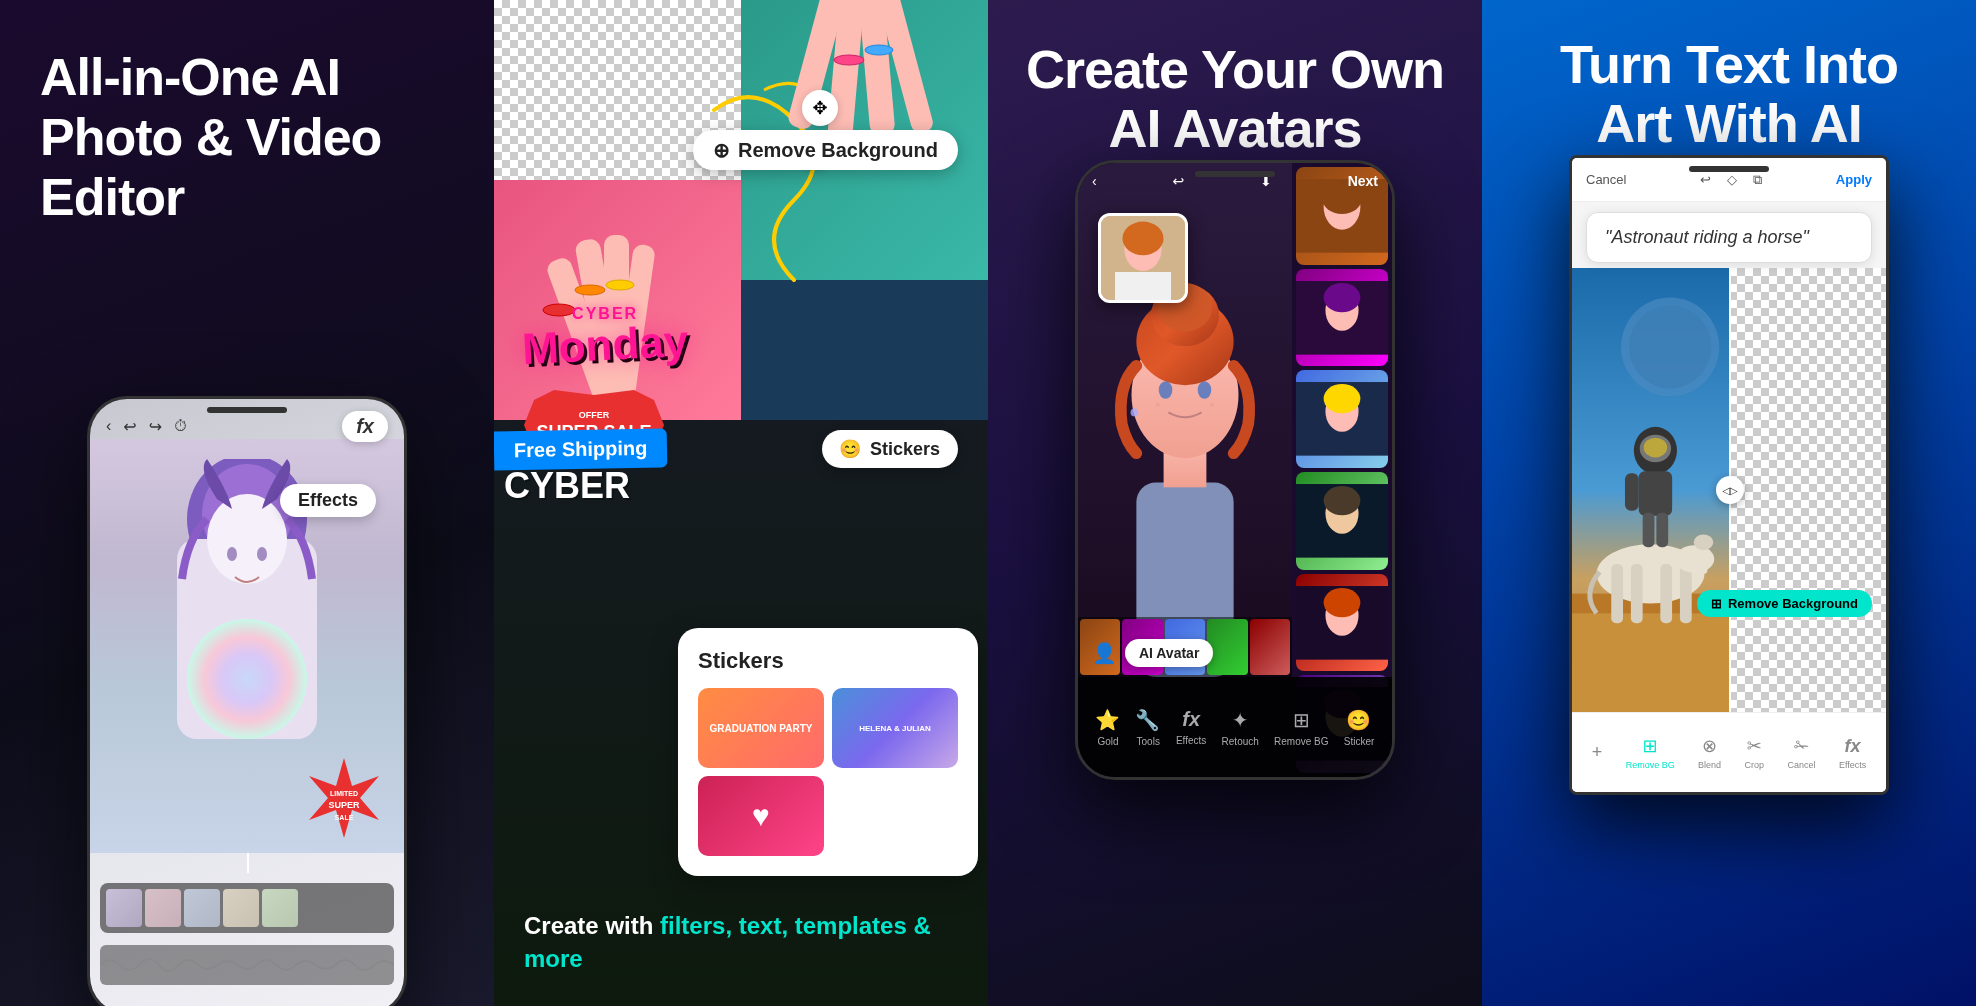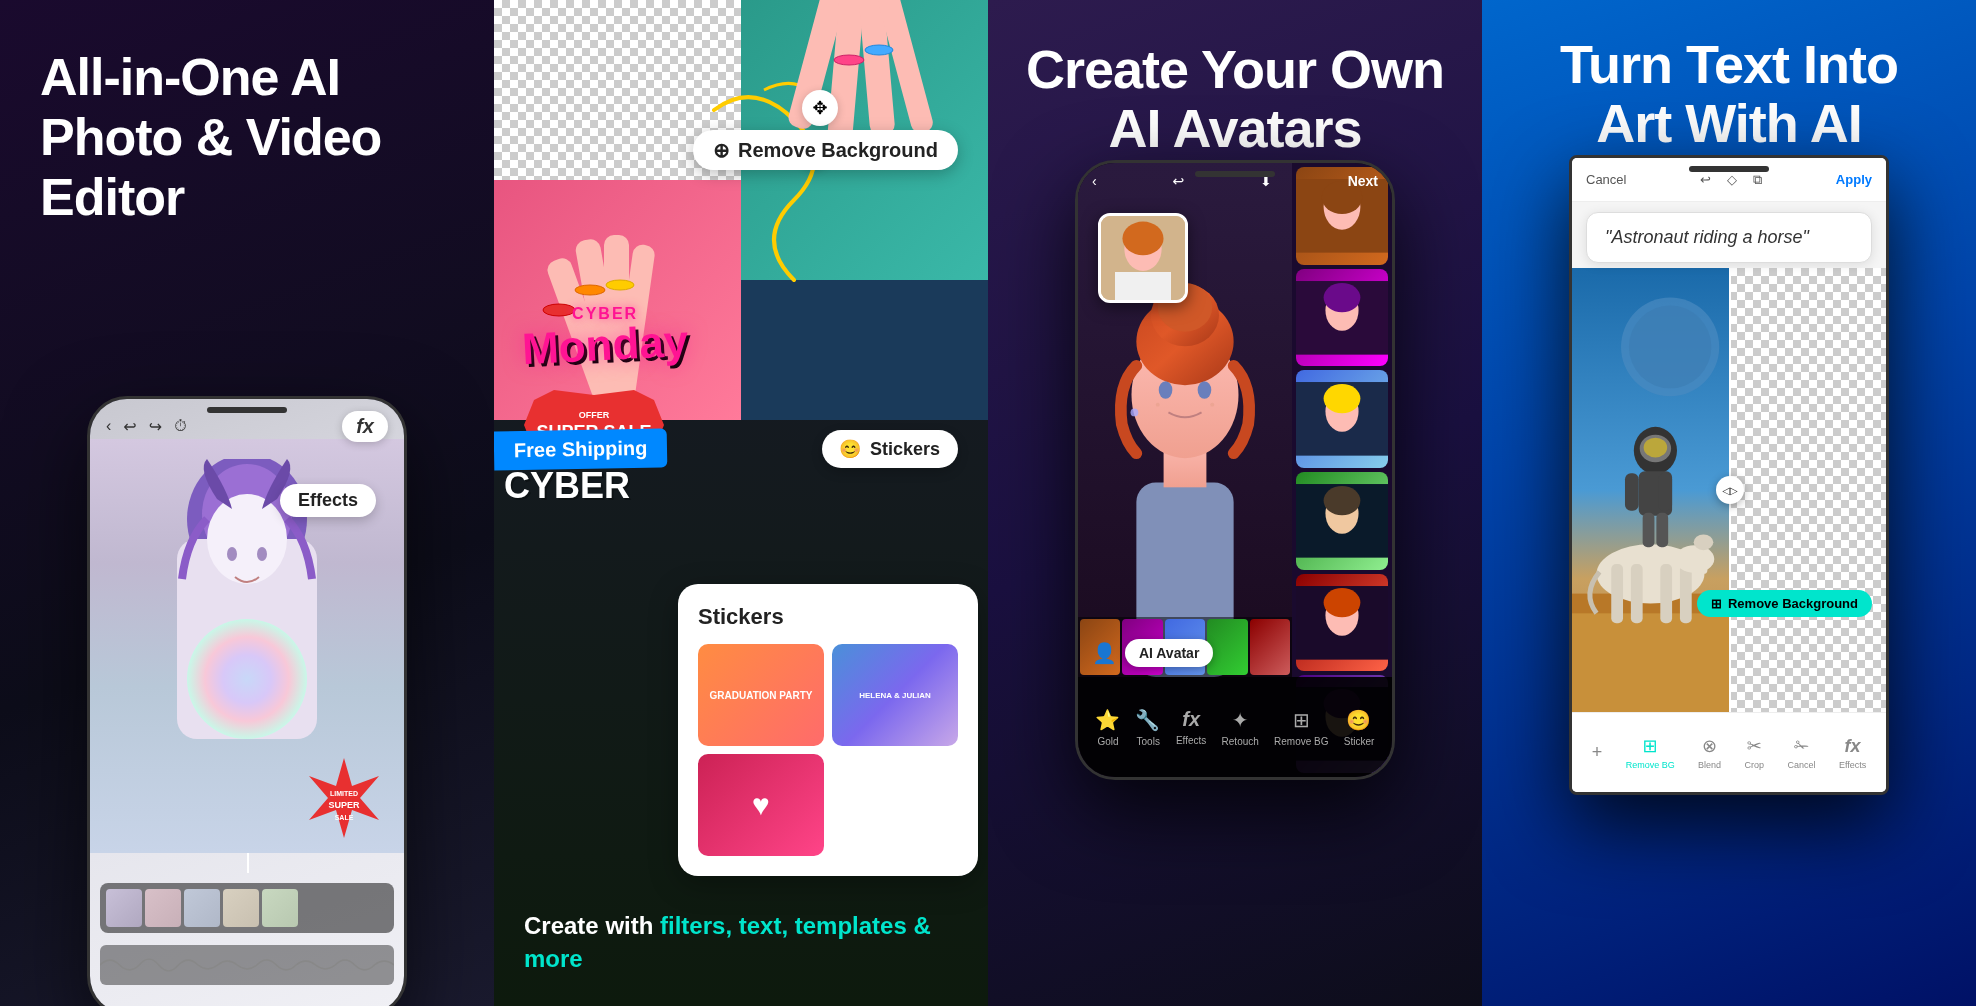--- a/index.html
+++ b/index.html
@@ -236,21 +236,21 @@
       color: #222;
       margin-bottom: 14px;
     }
     .templates-grid {
       display: grid;
       grid-template-columns: 1fr 1fr;
       gap: 8px;
     }
     .template-thumb {
       border-radius: 10px;
-      height: 102px;
+      height: 80px;
       overflow: hidden;
       font-size: 10px;
       display: flex;
       align-items: center;
       justify-content: center;
       font-weight: 700;
       color: #fff;
       text-align: center;
       padding: 4px;
     }

